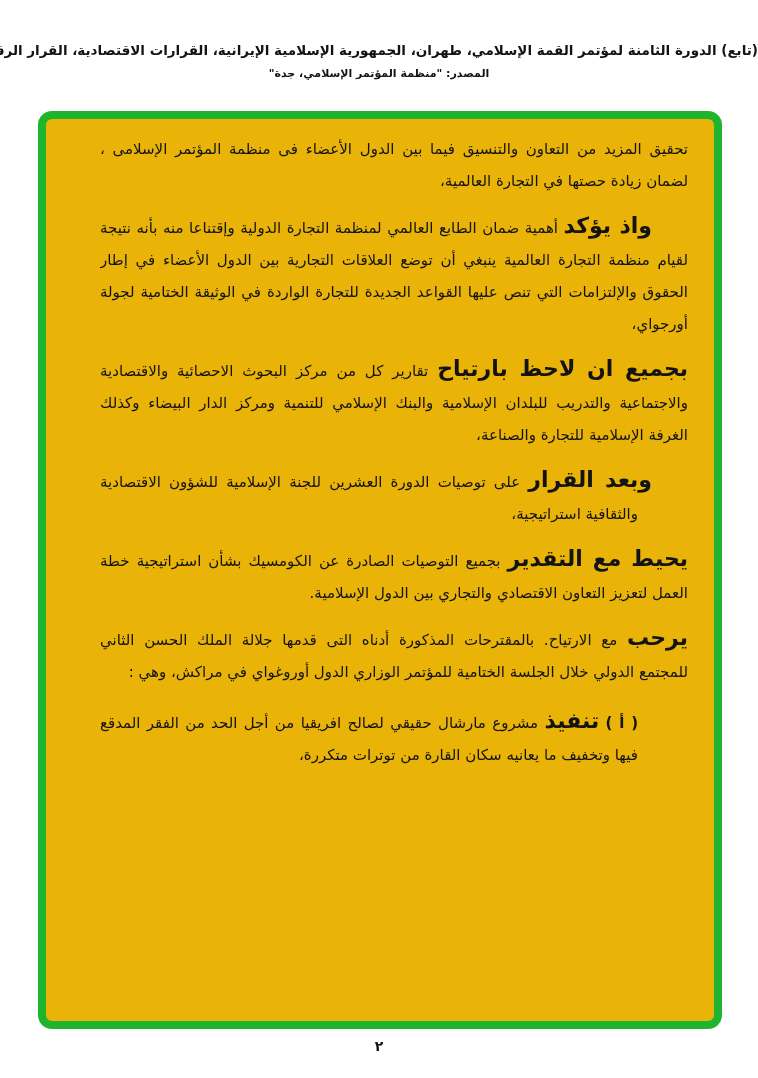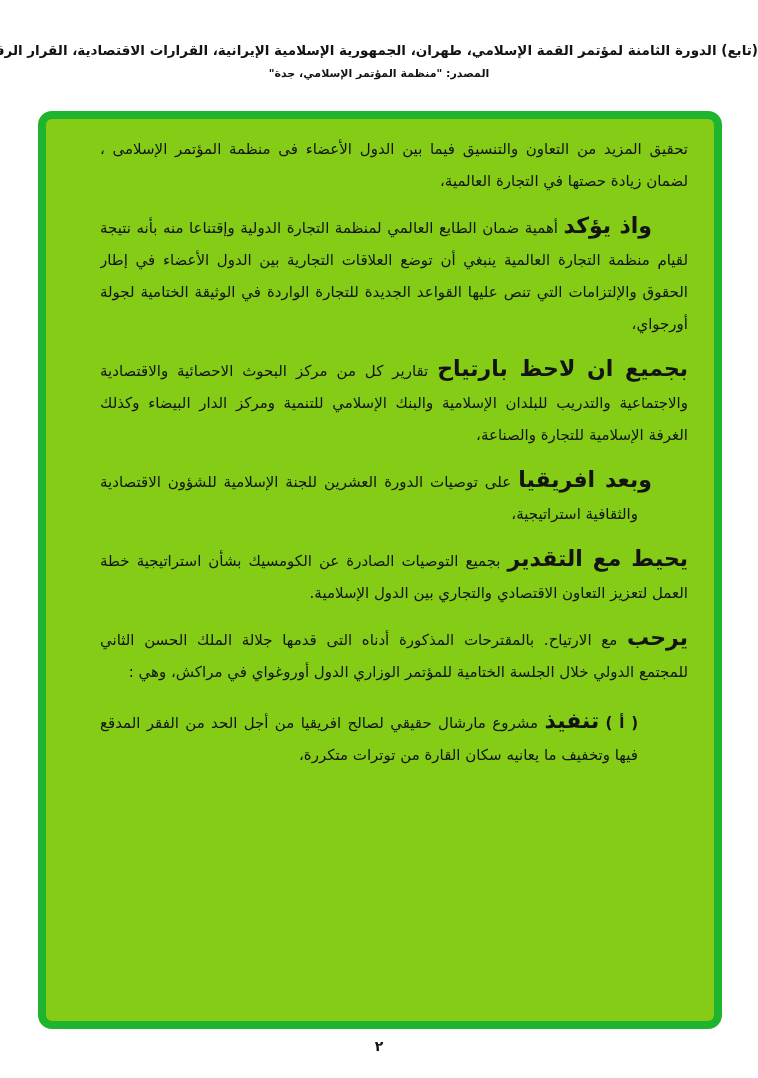--- a/index.html
+++ b/index.html
@@ -24,21 +24,21 @@
   .header-line2{
     margin-top:9px;font-size:11px;font-weight:bold;
   }
   
   .frame{
     position:absolute;left:38px;top:111px;
     width:684px;height:918px;
     box-sizing:border-box;
     border:8px solid #1eb42e;
     border-radius:14px;
-    background:#84cc16;
+    background:#eab308;
   }
   
   .content{
     position:absolute;
     top:14px;right:26px;left:54px;bottom:0;
     direction:rtl;
     text-align:justify;
     font-size:15px;
     line-height:32px;
     overflow:hidden;
@@ -74,21 +74,21 @@
     <div class="content">
 
       <p><span>تحقيق المزيد من التعاون والتنسيق فيما بين الدول الأعضاء فى منظمة المؤتمر الإسلامى ، لضمان زيادة حصتها في التجارة العالمية،</span></p>
 
       <p class="p-indent"><b class="lead">واذ يؤكد</b>
           <span>أهمية ضمان الطابع العالمي لمنظمة التجارة الدولية وإقتناعا منه بأنه نتيجة لقيام منظمة التجارة العالمية ينبغي أن توضع العلاقات التجارية بين الدول الأعضاء في إطار الحقوق والإلتزامات التي تنص عليها القواعد الجديدة للتجارة الواردة في الوثيقة الختامية لجولة أورجواي،</span></p>
 
       <p><b class="lead">بجميع ان لاحظ بارتياح</b>
           <span>تقارير كل من مركز البحوث الاحصائية والاقتصادية والاجتماعية والتدريب للبلدان الإسلامية والبنك الإسلامي للتنمية ومركز الدار البيضاء وكذلك الغرفة الإسلامية للتجارة والصناعة،</span></p>
 
-      <p class="p-hang"><b class="lead">وبعد افريقيا</b>
+      <p class="p-hang"><b class="lead">وبعد القرار</b>
           <span>على توصيات الدورة العشرين للجنة الإسلامية للشؤون الاقتصادية والثقافية استراتيجية،</span></p>
 
       <div class="item">
         
         <b class="lead">يحيط مع التقدير</b>
         <span>بجميع التوصيات الصادرة عن الكومسيك بشأن استراتيجية خطة العمل لتعزيز التعاون الاقتصادي والتجاري بين الدول الإسلامية.</span>
       </div>
 
       <div class="item item2">
         

